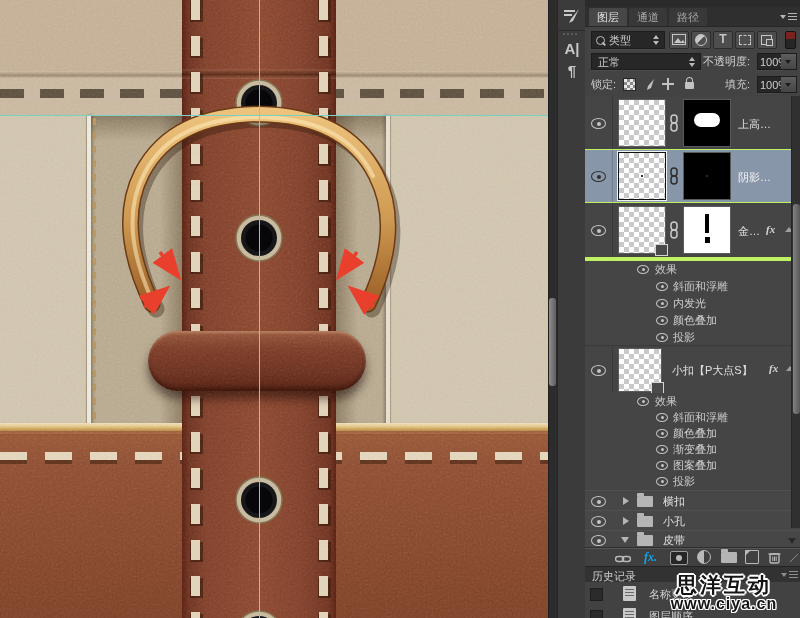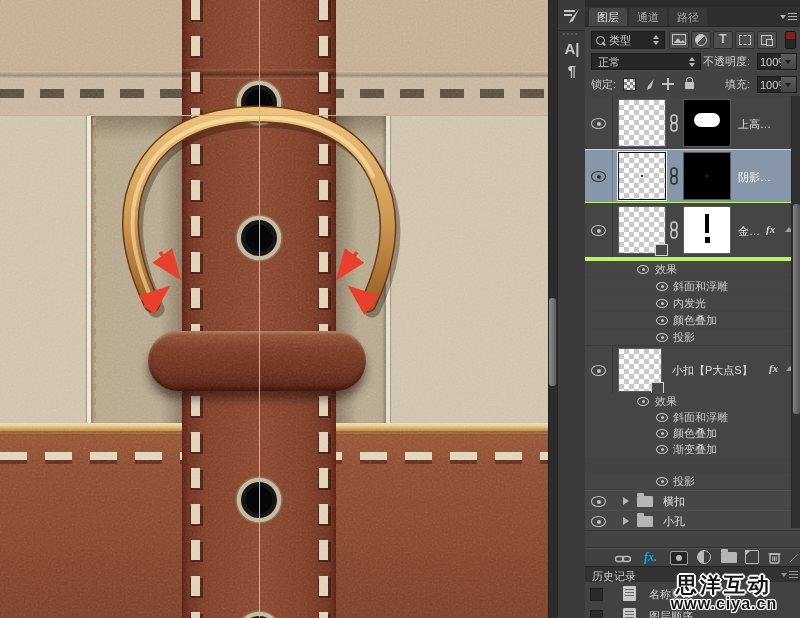--- a/index.html
+++ b/index.html
@@ -403,36 +403,47 @@
       <span class="fxlabel" style="left:88px;">斜面和浮雕</span>
     </div>
     <div class="fxrow" style="top:425px;">
       <span class="eye sm" style="position:absolute;left:71px;top:4px;"></span>
       <span class="fxlabel" style="left:88px;">颜色叠加</span>
     </div>
     <div class="fxrow" style="top:441px;">
       <span class="eye sm" style="position:absolute;left:71px;top:4px;"></span>
       <span class="fxlabel" style="left:88px;">渐变叠加</span>
     </div>
+    <div class="fxrow" style="top:457px;">
+      <span class="eye sm" style="position:absolute;left:71px;top:4px;"></span>
+      <span class="fxlabel" style="left:88px;">图案叠加</span>
+    </div>
     <div class="fxrow" style="top:473px;">
       <span class="eye sm" style="position:absolute;left:71px;top:4px;"></span>
       <span class="fxlabel" style="left:88px;">投影</span>
     </div>
 
     <div class="grow" style="top:490px;">
       <span class="eye" style="position:absolute;left:6px;top:5px;"></span>
       <span class="tri-r" style="left:38px;top:6px;"></span>
       <span class="folder" style="left:52px;top:5px;"></span>
       <span class="lname" style="left:78px;top:3px;">横扣</span>
     </div>
     <div class="grow" style="top:510px;">
       <span class="eye" style="position:absolute;left:6px;top:5px;"></span>
       <span class="tri-r" style="left:38px;top:6px;"></span>
       <span class="folder" style="left:52px;top:5px;"></span>
       <span class="lname" style="left:78px;top:3px;">小孔</span>
+    </div>
+    <div class="grow" style="top:530px;height:17px;">
+      <span class="eye" style="position:absolute;left:6px;top:4px;"></span>
+      <span class="tri-d" style="left:36px;top:6px;"></span>
+      <span class="folder" style="left:52px;top:4px;"></span>
+      <span class="lname" style="left:78px;top:2px;">皮带</span>
+      <span class="tri-d" style="left:203px;top:7px;border-top-color:#2a2a2a;"></span>
     </div>
 
     <div class="ltoolbar">
       <span class="tb-ic" style="left:30px;top:3px;">
         <svg width="16" height="12">
             <rect x="0.5" y="3.5" width="8" height="5" rx="2.5" fill="none" stroke="#b9b9b9" stroke-width="1.5"></rect>
             <rect x="7.5" y="3.5" width="8" height="5" rx="2.5" fill="none" stroke="#b9b9b9" stroke-width="1.5"></rect>
           </svg>
       </span>
       <span class="tb-ic fxg" style="left:59px;top:2px;font-size:12px;">fx.</span>

